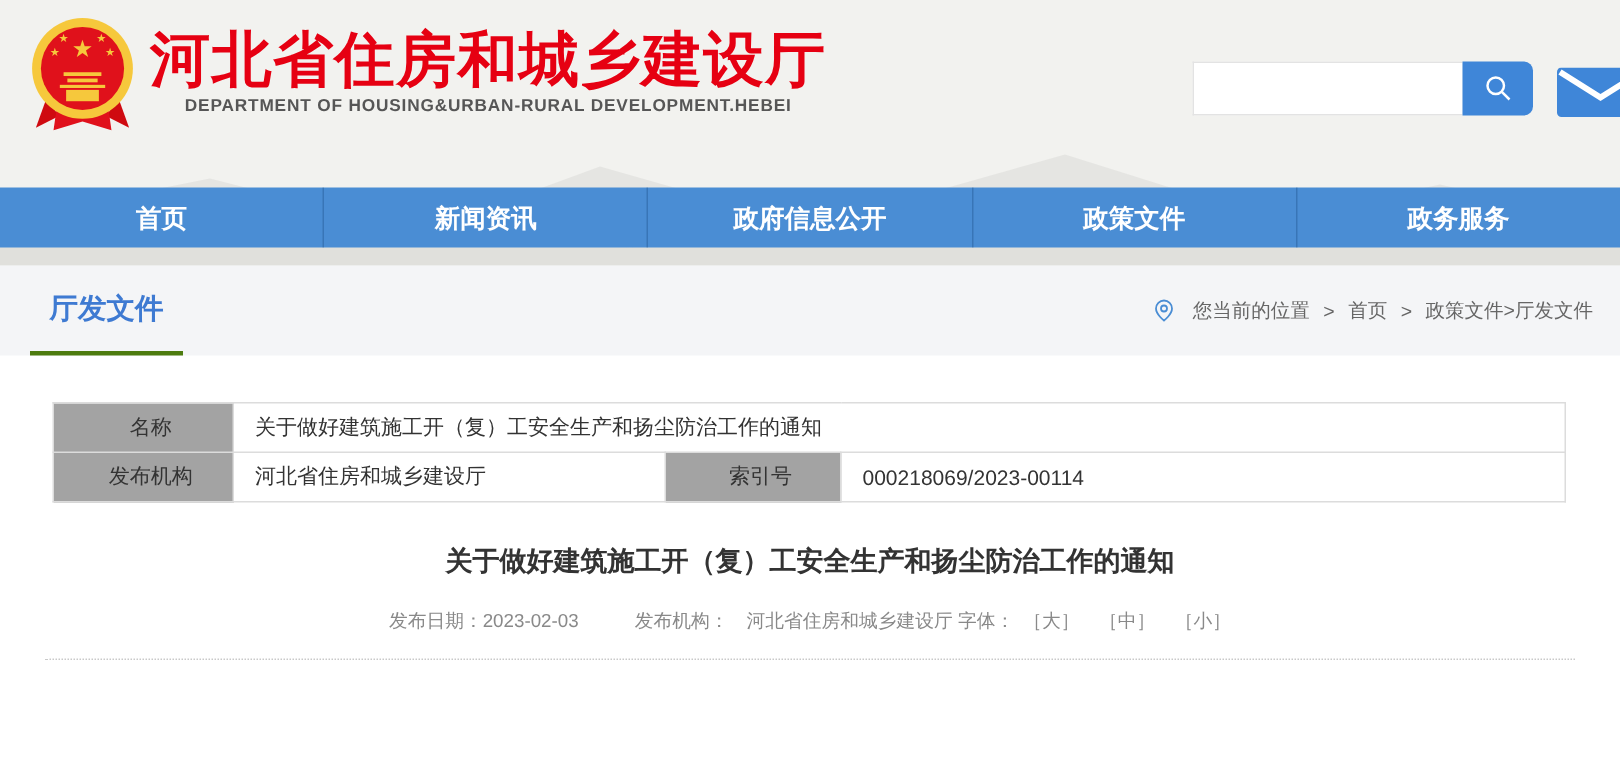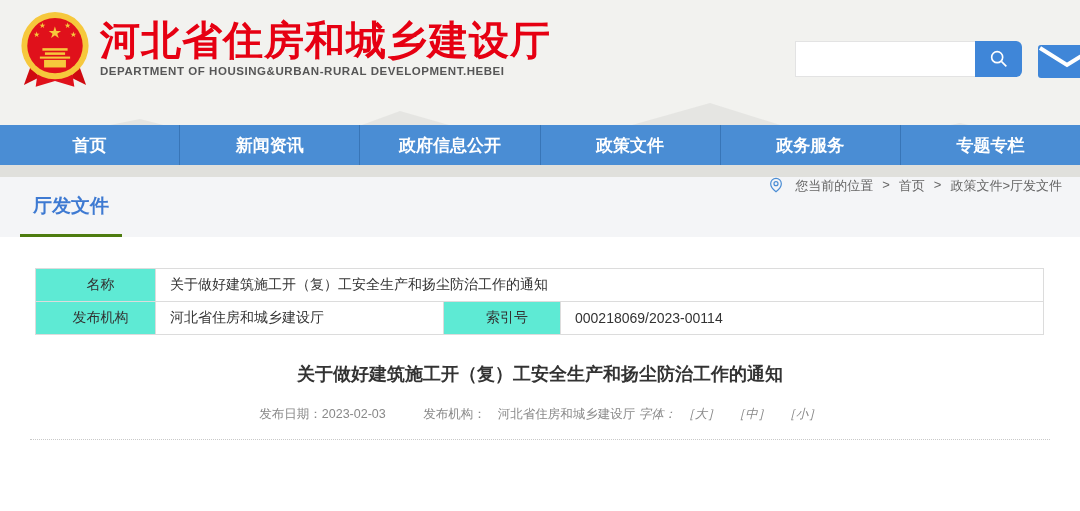--- a/index.html
+++ b/index.html
@@ -13,44 +13,44 @@
 
   
   .hero { position:relative; height:177px; background:#f2f2ef; }
   .mountains { position:absolute; left:0; bottom:0; width:100%; height:92px; z-index:0; }
   .header-content { position:relative; height:125px; z-index:2; }
 
   .emblem { position:absolute; left:13px; top:7px; width:84px; height:84px; }
 
   .brand { position:absolute; left:100px; top:19px; }
   .site-title { font-size:40px; font-weight:bold; color:#e60012; letter-spacing:1px; line-height:1.05; }
-  .site-subtitle { font-size:11.5px; font-weight:bold; color:#565656; letter-spacing:0.55px; margin-top:4px; }
+  .site-subtitle { font-size:11.5px; font-weight:bold; color:#565656; letter-spacing:0.55px; margin-top:4px;text-align:center; }
 
   .search-wrap { position:absolute; left:795px; top:41px; display:flex; align-items:center; height:36px; }
   .search-input { width:180px; height:36px; border:1px solid #e3e3e3; border-right:none; background:#ffffff; outline:none; padding:0 8px; font-size:14px; }
   .search-btn { width:47px; height:36px; background:#3f86d8; border:none; border-radius:0 6px 6px 0; display:flex; align-items:center; justify-content:center; cursor:pointer; }
   .mail-btn { position:absolute; right:-16px; top:45px; width:58px; height:33px; cursor:pointer; }
 
   
   .nav { position:relative; z-index:2; height:40px; background:#4a8dd4; display:flex; }
   .nav-item { flex:1; display:flex; align-items:center; justify-content:center; color:#ffffff; font-size:17px; font-weight:bold; text-decoration:none; border-left:1px solid rgba(23,74,128,0.35); cursor:pointer; }
   .nav-item:first-child { border-left:none; }
 
   
   .section-bar { height:60px; background:#f4f5f7; display:flex; align-items:stretch; justify-content:space-between; padding:0 18px 0 20px; }
   .section-tab { display:flex; align-items:center; border-bottom:3px solid #4d7c0f; padding:0 13px; cursor:pointer; }
   .section-title { font-size:19px; font-weight:bold; color:#3e7ad2; }
-  .breadcrumb { display:flex; color:#666666; font-size:13px; gap:9px; }
+  .breadcrumb { display:flex; align-items:center; color:#666666; font-size:13px; gap:9px; }
   .breadcrumb a { color:#666666; text-decoration:none; cursor:pointer; }
   .pin-icon { width:16px; height:16px; margin-right:2px; }
 
   
   .doc-table { margin:31px 0 0 35px; width:1008px; border-collapse:collapse; table-layout:fixed; }
   .doc-table td { border:1px solid #dcdcdc; height:33px; font-size:14px; color:#333333; }
-  .doc-table td.lbl { background:#5eead4; text-align:center; width:120px;padding-left:10px; }
+  .doc-table td.lbl { background:#a3a3a3; text-align:center; width:120px;padding-left:10px; }
   .doc-table td.lbl2 { width:117px; }
   .doc-table td.val { padding:0 14px; text-align:left; background:#ffffff; }
   .doc-table col.c1 { width:120px; } .doc-table col.c2 { width:288px; }
   .doc-table col.c3 { width:117px; } .doc-table col.c4 { width:483px; }
 
   
   .article-title { margin-top:27px; text-align:center; font-size:18px; font-weight:bold; color:#333333; }
   .article-meta { margin-top:20px; text-align:center; font-size:12.5px; color:#898989; }
   .article-meta .seg { margin-left:34px; }
   .article-meta .seg:first-child { margin-left:0; }
@@ -107,21 +107,20 @@
       <path d="M2 3 L29 20 L56 3" stroke="#ffffff" stroke-width="4" fill="none"></path>
     </svg>
   </div>
 
   <nav class="nav">
     <a class="nav-item">首页</a>
     <a class="nav-item">新闻资讯</a>
     <a class="nav-item">政府信息公开</a>
     <a class="nav-item">政策文件</a>
     <a class="nav-item">政务服务</a>
-    <a class="nav-item">专题专栏</a>
   </nav>
 </div>
 
 <div class="section-bar">
   <div class="section-tab">
     <span class="section-title">厅发文件</span>
   </div>
   <div class="breadcrumb">
     <svg class="pin-icon" viewBox="0 0 24 24">
       <path d="M12 2 C7.6 2 4 5.6 4 10 c0 6 8 12 8 12 s8 -6 8 -12 c0 -4.4 -3.6 -8 -8 -8 z" fill="none" stroke="#4a8dd4" stroke-width="1.8"></path>
@@ -154,16 +153,16 @@
     <td class="val">000218069/2023-00114</td>
   </tr>
 </tbody>
   </table>
 
 <h1 class="article-title">关于做好建筑施工开（复）工安全生产和扬尘防治工作的通知</h1>
 
 <div class="article-meta">
   <span class="seg"><span>发布日期：</span><span>2023-02-03</span></span>
   <span class="seg"><span>发布机构：</span><span class="pubname">河北省住房和城乡建设厅</span></span>
-  <span class="seg" style="margin-left:0;font-style:italic;"><span>字体：</span><a class="font-size-btn">［大］</a><a class="font-size-btn">［中］</a><a class="font-size-btn">［小］</a></span>
+  <span class="seg" style="margin-left:0;"><span>字体：</span><a class="font-size-btn">［大］</a><a class="font-size-btn">［中］</a><a class="font-size-btn">［小］</a></span>
 </div>
 
 <div class="dotted-divider"></div>
 
 </body></html>

